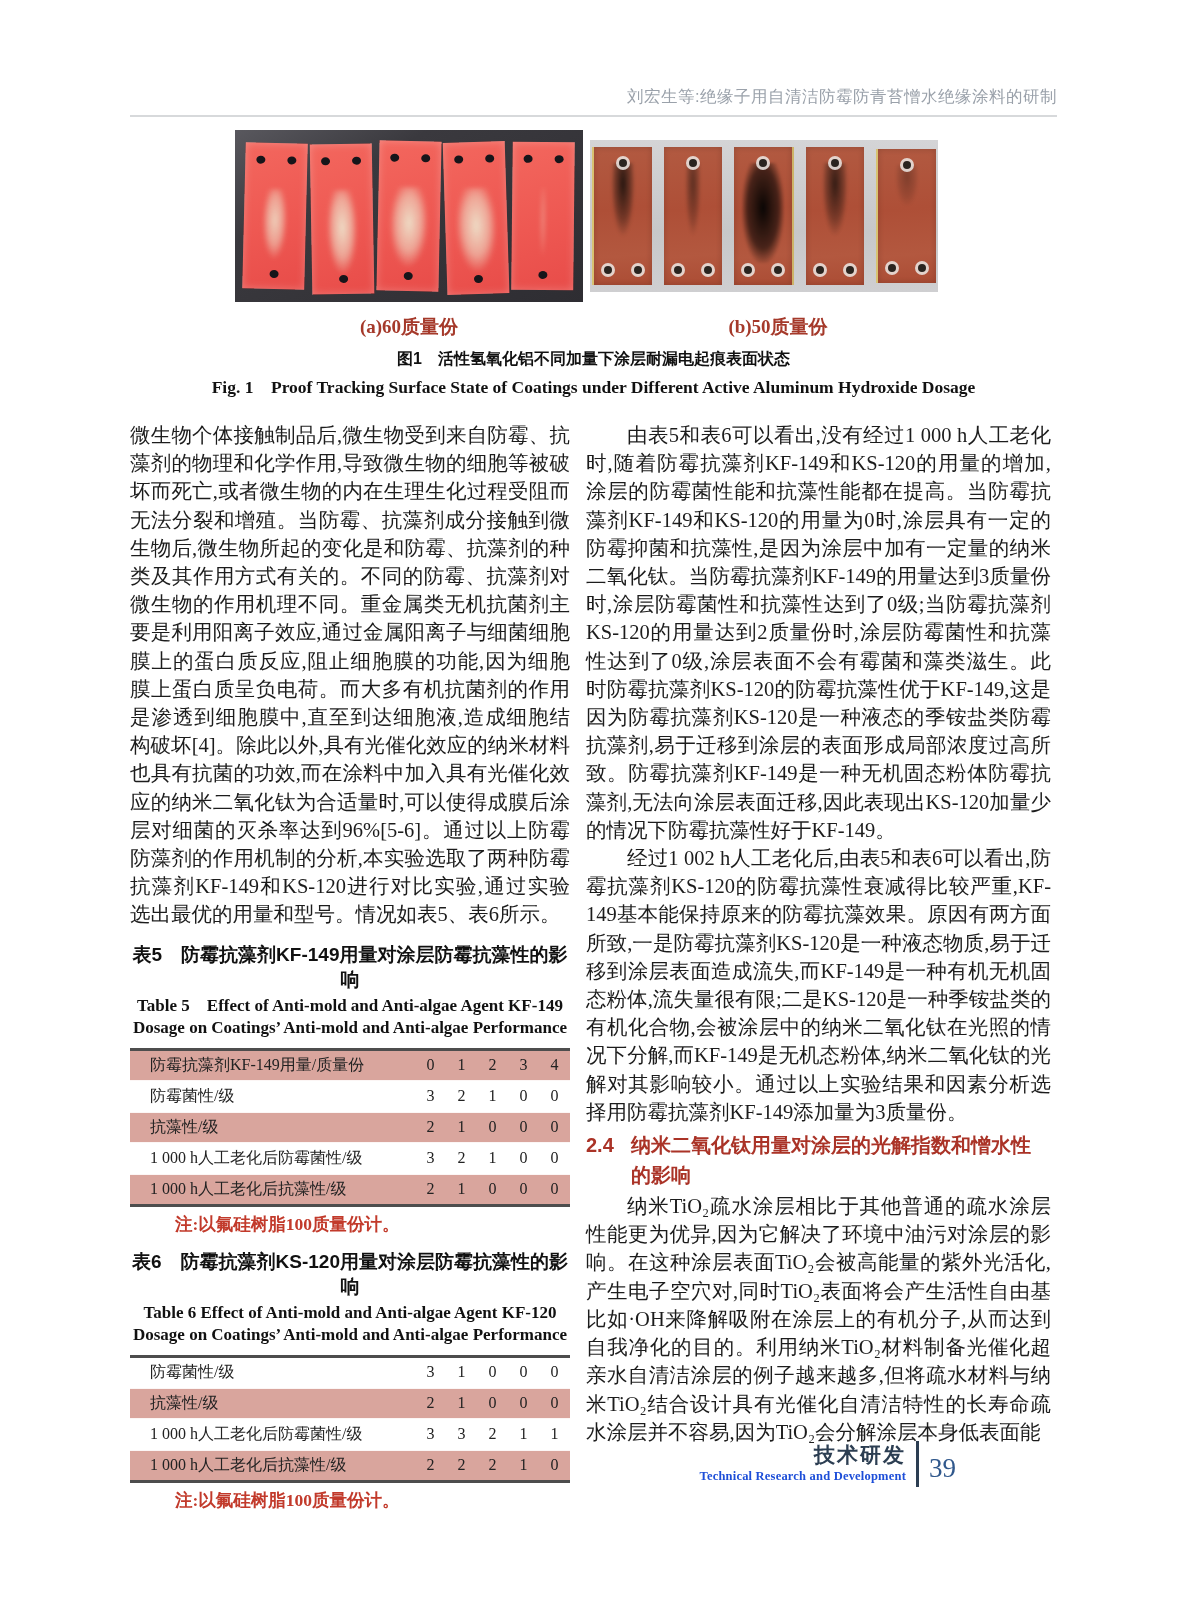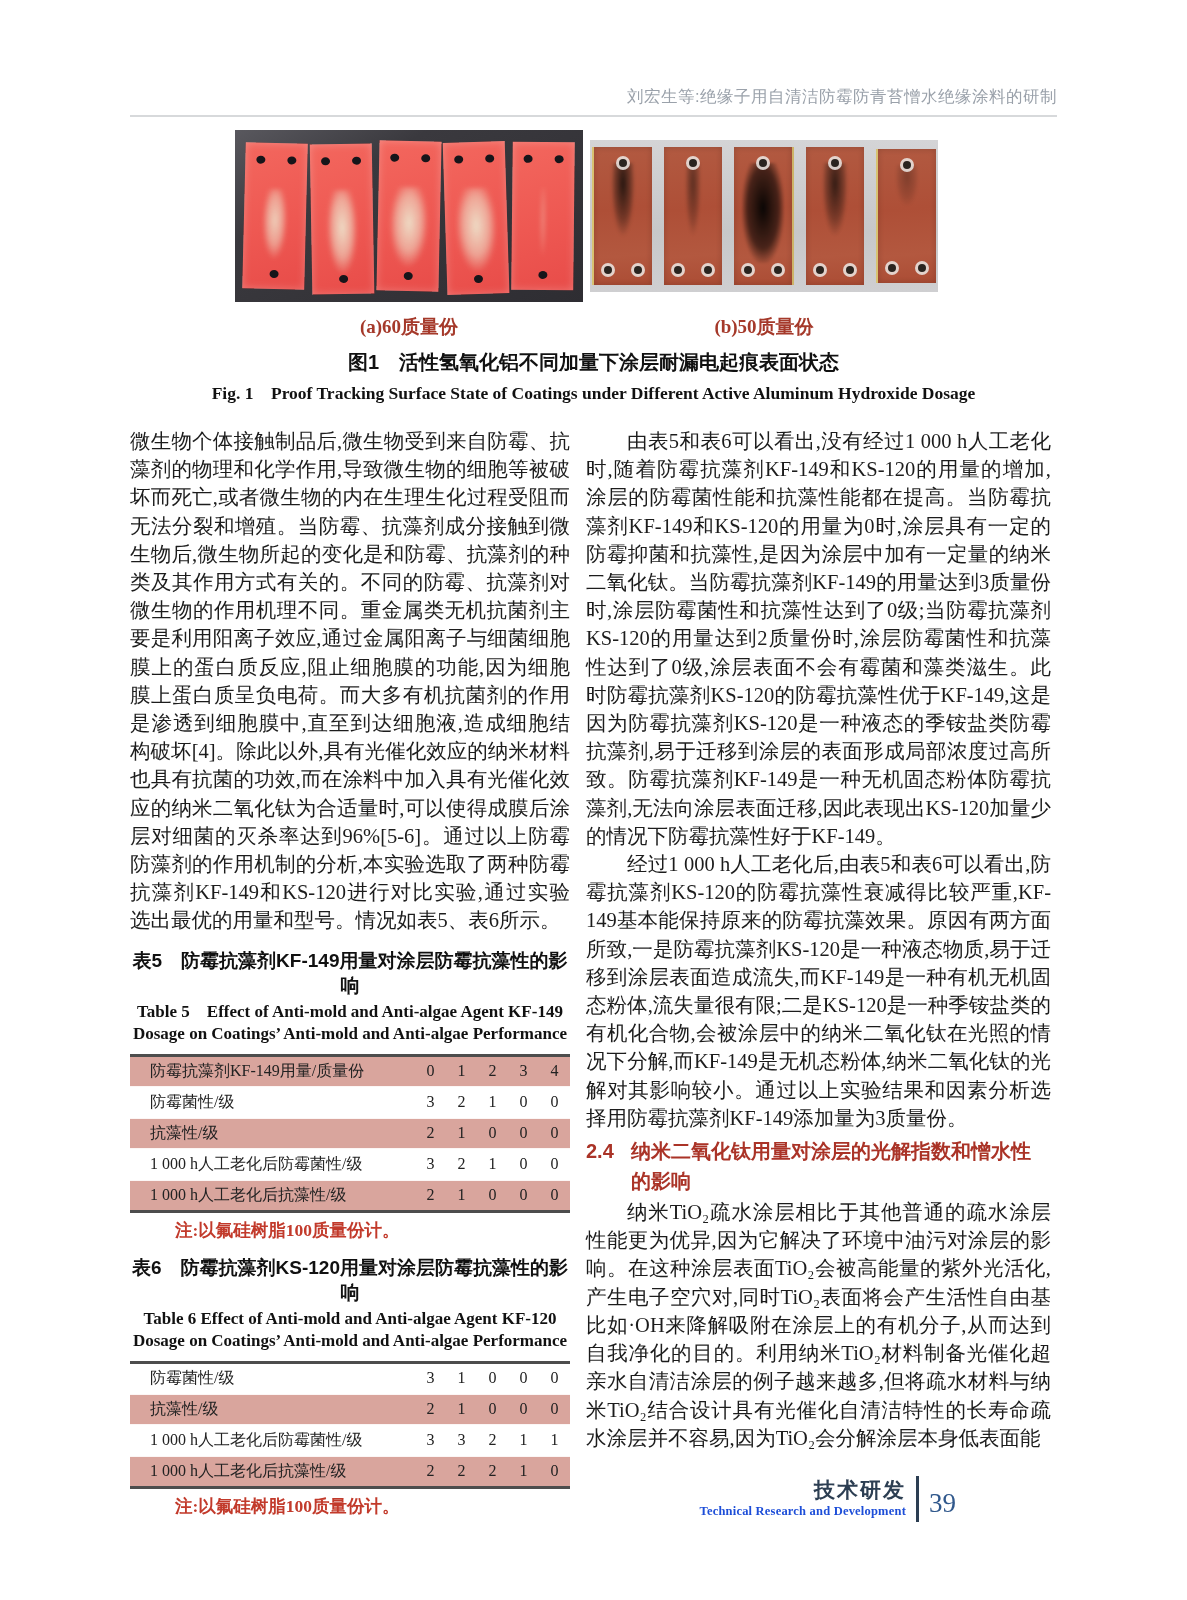--- a/index.html
+++ b/index.html
@@ -76,24 +76,24 @@
   .pb-panel:nth-child(3) .burn{width:42px;height:100px;filter:blur(1px);
     background:radial-gradient(ellipse at 50% 45%,rgba(5,4,3,.97) 0%,rgba(5,4,3,.6) 52%,rgba(5,4,3,0) 74%);}
   .pb-panel:nth-child(4) .burn{width:26px;opacity:.9;}
   .pb-panel:nth-child(5) .burn{opacity:.35;height:42px;}
   .hole{position:absolute;width:8px;height:8px;border-radius:50%;background:#2a241f;
     box-shadow:0 0 0 3px rgba(236,233,229,.85);}
   .hole.t{top:12px;left:50%;margin-left:-4px;}
   .hole.bl{bottom:11px;left:10px;}
   .hole.br{bottom:11px;right:10px;}
   
-  .photo-captions{display:flex;gap:7px;margin-left:105px;width:703px;margin-top:12px;}
+  .photo-captions{display:flex;gap:21px;margin-left:105px;width:703px;margin-top:12px;}
   .photo-captions span{flex:0 0 348px;text-align:center;font-size:19px;font-weight:700;
     color:var(--photo-caption-red,#a5392a);}
-  .fig-title-zh{margin-top:9px;text-align:center;font-size:20px;font-weight:700;
+  .fig-title-zh{margin-top:9px;text-align:center;font-size:16px;font-weight:700;
     font-family:"Liberation Sans","DejaVu Sans",sans-serif;color:#111;}
   .fig-title-en{margin-top:5px;text-align:center;font-size:17.5px;font-weight:700;color:#111;}
   
   .columns{display:flex;gap:16px;margin-top:22px;}
   .col-left{width:440px;flex:0 0 440px;}
   .col-right{width:465px;flex:0 0 465px;}
   p.body-text{margin:0;font-size:20.5px;line-height:28.2px;text-align:justify;text-indent:2em;color:#1c1c1c;}
   p.body-text.no-indent{text-indent:0;}
   
   .tbl-title-zh{margin-top:13px;text-align:center;font-size:19px;font-weight:700;
@@ -109,21 +109,21 @@
   table.data-table tr + tr td{border-top:2px solid rgba(255,255,255,.9);}
   .tbl-note{margin-top:5px;padding-left:45px;font-size:17.5px;font-weight:600;
     color:var(--note-red,#c23a2b);}
   
   .section-heading{display:flex;margin:4px 0 2px 0;
     font-family:"Liberation Sans","DejaVu Sans",sans-serif;font-weight:700;font-size:20px;
     color:var(--accent-red,#aa3327);line-height:30px;}
   .sec-num{flex:0 0 45px;}
   .sec-text{width:408px;}
   
-  .footer{position:absolute;top:1472px;right:147px;display:flex;align-items:center;}
+  .footer{position:absolute;top:1437px;right:147px;display:flex;align-items:center;}
   .footer-labels{text-align:right;margin-right:10px;}
   .footer-zh{font-family:"Liberation Sans","DejaVu Sans",sans-serif;font-weight:700;
     font-size:21px;color:var(--footer-navy,#2c3e52);letter-spacing:2px;line-height:22px;}
   .footer-en{font-size:12.5px;font-weight:600;color:#1d4ed8;margin-top:3px;letter-spacing:.2px;}
   .footer-bar{width:3px;height:46px;background:var(--footer-navy,#2c3e52);margin-right:10px;}
   .footer-page{font-size:27px;color:var(--page-number-blue,#30588c);line-height:46px;
     align-self:flex-start;padding-top:8px;}
 </style>
 </head>
 <body>
@@ -299,21 +299,21 @@
                 <td class="num">1</td>
                 <td class="num">0</td>
               </tr>
             </tbody>
           </table>
         <div class="tbl-note">注:以氟硅树脂100质量份计。</div>
       </div>
 
       <div class="col col-right">
         <p class="body-text">由表5和表6可以看出,没有经过1 000 h人工老化时,随着防霉抗藻剂KF-149和KS-120的用量的增加,涂层的防霉菌性能和抗藻性能都在提高。当防霉抗藻剂KF-149和KS-120的用量为0时,涂层具有一定的防霉抑菌和抗藻性,是因为涂层中加有一定量的纳米二氧化钛。当防霉抗藻剂KF-149的用量达到3质量份时,涂层防霉菌性和抗藻性达到了0级;当防霉抗藻剂KS-120的用量达到2质量份时,涂层防霉菌性和抗藻性达到了0级,涂层表面不会有霉菌和藻类滋生。此时防霉抗藻剂KS-120的防霉抗藻性优于KF-149,这是因为防霉抗藻剂KS-120是一种液态的季铵盐类防霉抗藻剂,易于迁移到涂层的表面形成局部浓度过高所致。防霉抗藻剂KF-149是一种无机固态粉体防霉抗藻剂,无法向涂层表面迁移,因此表现出KS-120加量少的情况下防霉抗藻性好于KF-149。</p>
-        <p class="body-text">经过1 000 h人工老化后,由表5和表6可以看出,防霉抗藻剂KS-120的防霉抗藻性衰减得比较严重,KF-149基本能保持原来的防霉抗藻效果。原因有两方面所致,一是防霉抗藻剂KS-120是一种液态物质,易于迁移到涂层表面造成流失,而KF-149是一种有机无机固态粉体,流失量很有限;二是KS-120是一种季铵盐类的有机化合物,会被涂层中的纳米二氧化钛在光照的情况下分解,而KF-149是无机态粉体,纳米二氧化钛的光解对其影响较小。通过以上实验结果和因素分析选择用防霉抗藻剂KF-149添加量为3质量份。</p>
+        <p class="body-text">经过1 002 h人工老化后,由表5和表6可以看出,防霉抗藻剂KS-120的防霉抗藻性衰减得比较严重,KF-149基本能保持原来的防霉抗藻效果。原因有两方面所致,一是防霉抗藻剂KS-120是一种液态物质,易于迁移到涂层表面造成流失,而KF-149是一种有机无机固态粉体,流失量很有限;二是KS-120是一种季铵盐类的有机化合物,会被涂层中的纳米二氧化钛在光照的情况下分解,而KF-149是无机态粉体,纳米二氧化钛的光解对其影响较小。通过以上实验结果和因素分析选择用防霉抗藻剂KF-149添加量为3质量份。</p>
         <div class="section-heading">
           <span class="sec-num">2.4</span>
           <span class="sec-text">纳米二氧化钛用量对涂层的光解指数和憎水性的影响</span>
         </div>
         <p class="body-text">纳米TiO₂疏水涂层相比于其他普通的疏水涂层性能更为优异,因为它解决了环境中油污对涂层的影响。在这种涂层表面TiO₂会被高能量的紫外光活化,产生电子空穴对,同时TiO₂表面将会产生活性自由基比如·OH来降解吸附在涂层上的有机分子,从而达到自我净化的目的。利用纳米TiO₂材料制备光催化超亲水自清洁涂层的例子越来越多,但将疏水材料与纳米TiO₂结合设计具有光催化自清洁特性的长寿命疏水涂层并不容易,因为TiO₂会分解涂层本身低表面能</p>
       </div>
 
     </div>
   </div>
 

